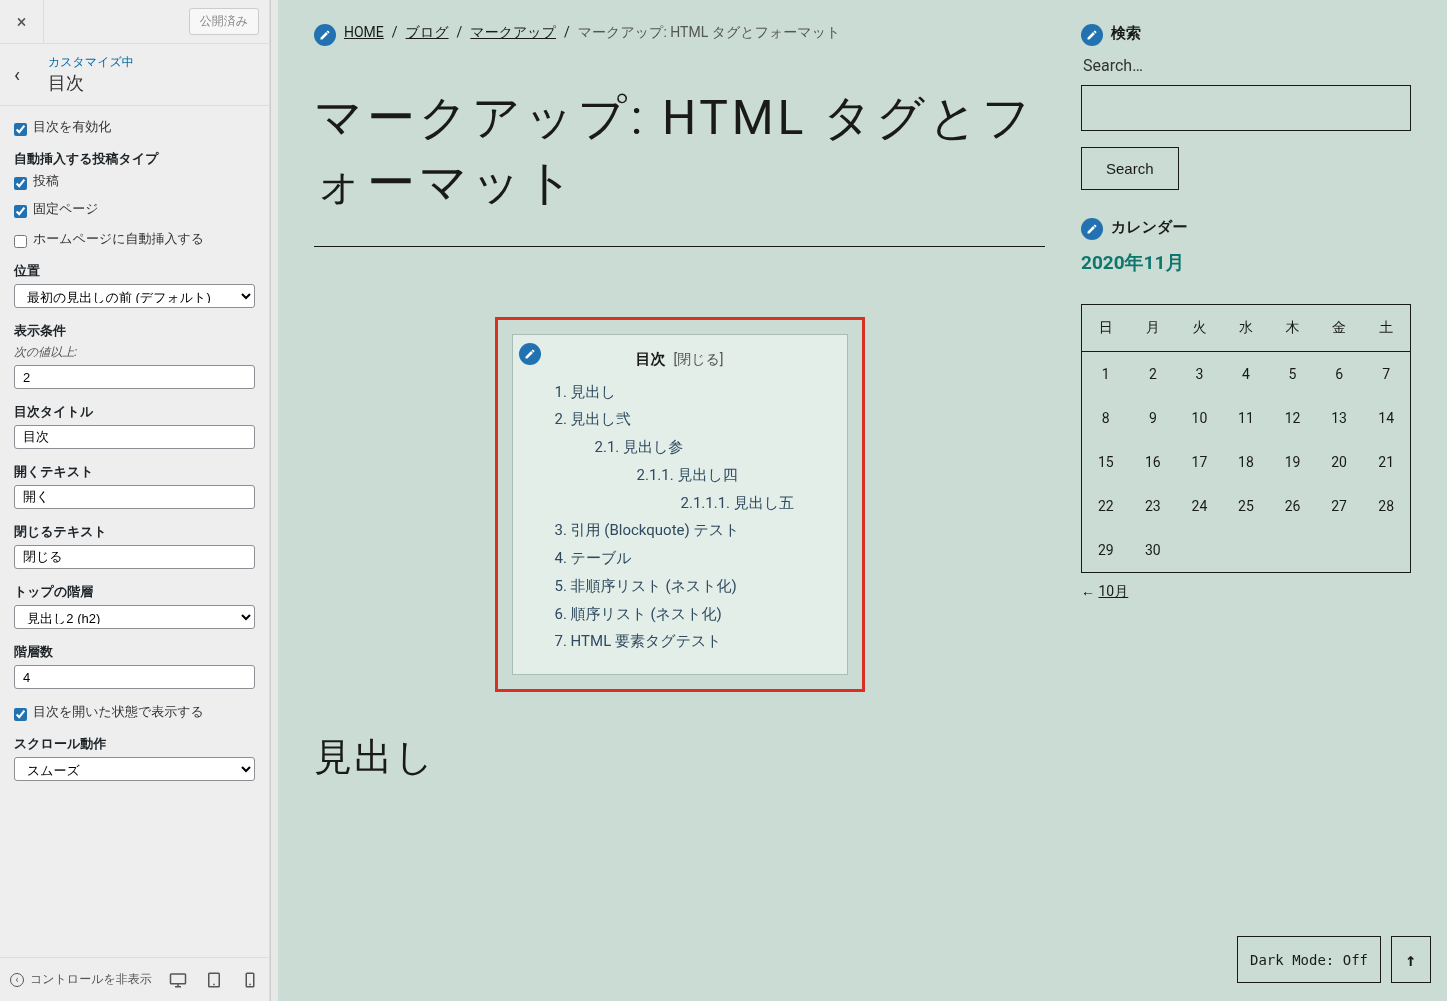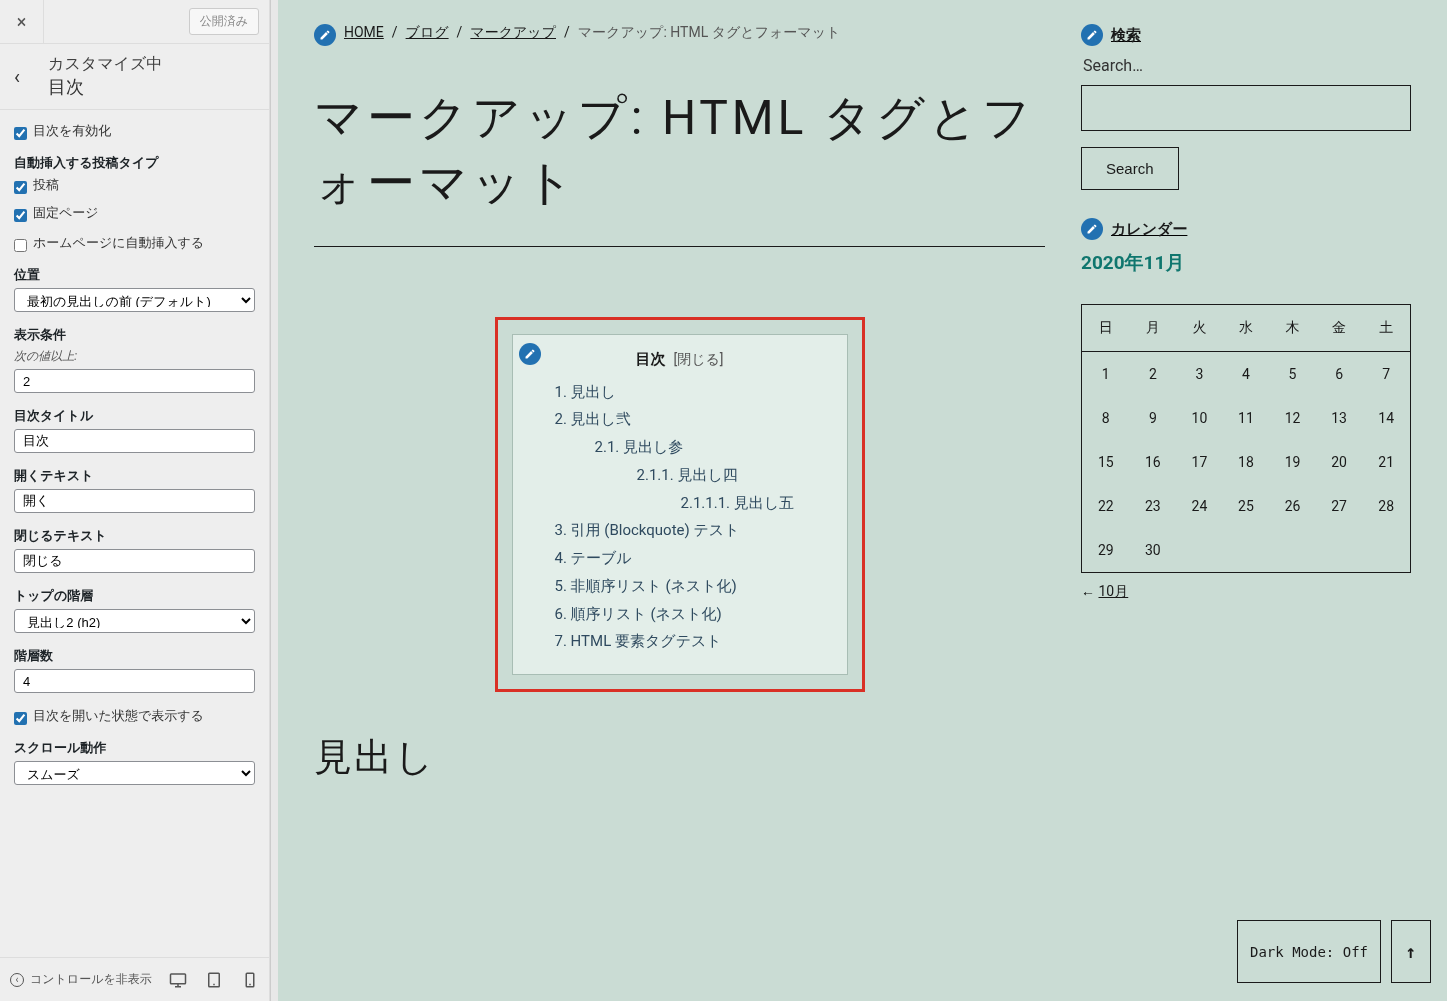--- a/index.html
+++ b/index.html
@@ -7,21 +7,21 @@
 .app { display: flex; height: 100vh; }
 
 
 .sidebar { width: 270px; background: #eeeeee; display: flex; flex-direction: column; border-right: 1px solid #ddd; flex-shrink: 0; }
 .sidebar-header { display: flex; align-items: center; justify-content: space-between; border-bottom: 1px solid #ddd; height: 44px; }
 .close-btn { width: 44px; height: 44px; display: flex; align-items: center; justify-content: center; font-size: 18px; color: #555; cursor: pointer; border-right: 1px solid #ddd; }
 .publish-btn { margin-right: 10px; padding: 4px 10px; font-size: 12px; color: #888; border: 1px solid #ccc; background: #f7f7f7; border-radius: 3px; cursor: pointer; }
 .section-title-row { display: flex; align-items: center; border-bottom: 1px solid #ddd; padding: 10px 14px; }
 .back-btn { font-size: 20px; color: #333; cursor: pointer; width: 24px; }
 .section-title-block { margin-left: 10px; }
-.customizing { font-size: 16px; color: #404040; }
+.customizing { font-size: 12px; color: #0369a1; }
 .section-title { font-size: 18px; color: #333; font-weight: 400; }
 .sidebar-form { flex: 1; overflow-y: auto; padding: 12px 14px 8px 14px; }
 .checkbox-row { display: flex; align-items: flex-end; margin-bottom: 10px; font-size: 13px; color: #333; }
 .checkbox-row input { margin-right: 6px; accent-color: #2271b1; }
 .form-label { font-size: 13px; font-weight: 600; color: #1d2327; margin-top: 14px; margin-bottom: 4px; display: block; }
 .form-sublabel { font-size: 12px; font-style: italic; color: #555; margin-bottom: 4px; }
 .form-select, .form-input, .form-number { width: 100%; padding: 4px 8px; font-size: 13px; border: 1px solid #8c8f94; border-radius: 3px; background: #fff; height: 24px; }
 .form-number { text-align: left; }
 .sidebar-footer { border-top: 1px solid #ddd; height: 44px; display: flex; align-items: center; padding: 0 10px; background: #eee; }
 .footer-toggle { display: flex; align-items: center; font-size: 12px; color: #555; cursor: pointer; flex: 1; overflow: hidden; white-space: nowrap; }
@@ -56,37 +56,37 @@
 .toc-list li { color: #2f4a5f; }
 .toc-list .lvl1 { padding-left: 22px; }
 .toc-list .lvl2 { padding-left: 62px; }
 .toc-list .lvl3 { padding-left: 104px; }
 .toc-list .lvl4 { padding-left: 148px; }
 
 .heading-h2 { font-size: 38px; font-weight: 400; color: #1a1a1a; letter-spacing: 0.06em; }
 
 
 .widget { margin-bottom: 28px; }
-.widget-title-row { display: flex; align-items: center; margin-bottom: 10px; text-decoration: underline; }
+.widget-title-row { display: flex; align-items: flex-start; margin-bottom: 10px; }
 .widget-title { font-size: 15px; font-weight: 700; color: #1a1a1a; }
 .search-label { font-size: 16px; color: #333; margin-bottom: 10px; display: block; padding-left: 2px; }
 .search-input { width: 100%; height: 46px; border: 1px solid #1a1a1a; background: transparent; padding: 0 10px; font-size: 15px; margin-bottom: 16px; }
 .search-btn { padding: 12px 24px; border: 1px solid #1a1a1a; background: transparent; font-size: 15px; color: #1a1a1a; cursor: pointer; }
 
 .cal-title { font-size: 19px; font-weight: 700; color: #0f766e; margin-bottom: 28px; }
 .calendar { width: 100%; border-collapse: collapse; border: 1px solid #1a1a1a; }
 .calendar th, .calendar td { text-align: center; padding: 14px 0; font-size: 14px; color: #1a1a1a; }
 .calendar thead tr { border-bottom: 1px solid #1a1a1a; }
 .calendar th { font-weight: 400; }
 .cal-nav { margin-top: 10px; font-size: 14px; }
 .cal-nav a { color: #1a1a1a; text-decoration: underline; cursor: pointer; }
 
 
 .floaters { position: fixed; right: 16px; bottom: 18px; display: flex; gap: 10px; }
-.float-btn { border: 1px solid #1a1a1a; background: #cadcd4; padding: 20px 12px; font-size: 14px; color: #1a1a1a; cursor: pointer; display: flex; align-items: center; justify-content: center; font-family: monospace; }
+.float-btn { border: 1px solid #1a1a1a; background: #cadcd4; padding: 12px 12px; font-size: 14px; color: #1a1a1a; cursor: pointer; display: flex; align-items: center; justify-content: center; font-family: monospace; }
 .float-btn.arrow { width: 40px; font-size: 18px; font-weight: bold; }
 
 .scroller-edge { width: 8px; background: #e8e8e8; border-left: 1px solid #ccc; }
 </style>
 </head>
 <body>
 
 <div class="app">
   <aside class="sidebar">
     <div class="sidebar-header">

